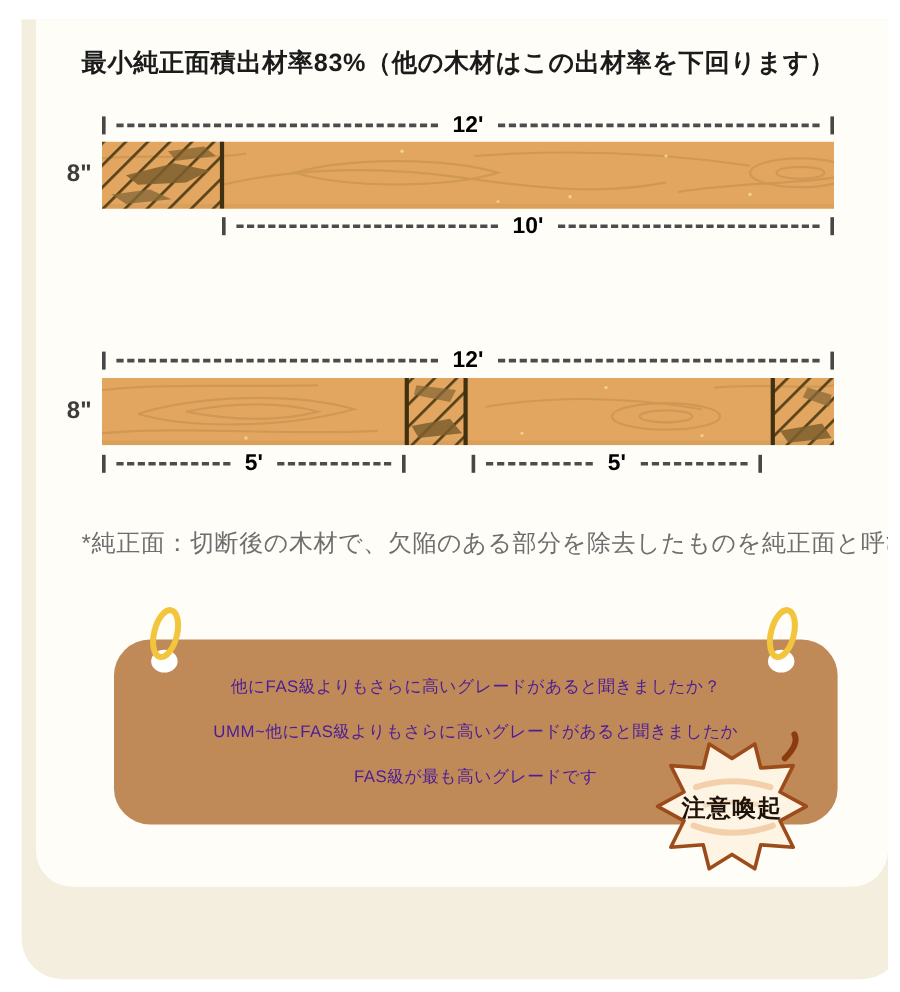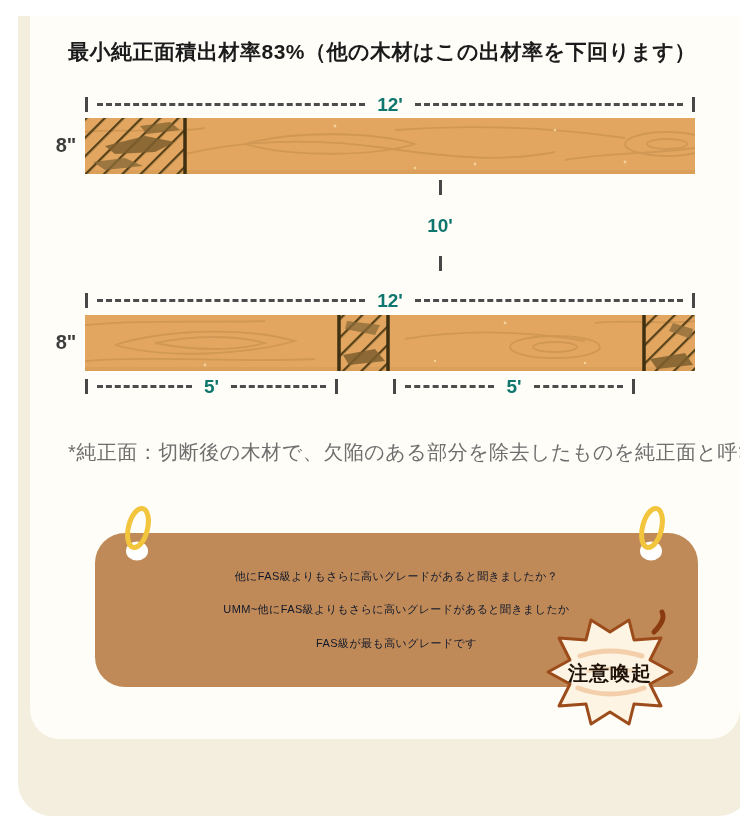--- a/index.html
+++ b/index.html
@@ -13,44 +13,44 @@
 
   .heading { position:absolute; left:38px; font-size:21px; font-weight:700;
              color:#1b1b1b; letter-spacing:0.5px; white-space:nowrap; }
   #heading1 { top:22px; }
   #heading2 { top:224px; }
 
   .note { position:absolute; left:38px; top:423px; font-size:20px; color:#6e6e6e;
           letter-spacing:0.5px; white-space:nowrap; }
 
   .dim { position:absolute; display:flex; align-items:center; gap:9px;
-         color:#0f766e; font-weight:700; font-size:19px; height:16px; }
+         color:#000000; font-weight:700; font-size:19px; height:16px; }
   .dim .tick { width:3px; height:15px; background:#474747; flex:0 0 auto; }
   .dim .seg  { flex:1 1 auto; height:0; border-top:3.5px dashed #4c4c4c; }
   .dim .lbl  { flex:0 0 auto; padding:0 3px; line-height:1; }
 
   #dim-12a { left:55px; top:80px;  width:610px; }
-  #dim-10  { left:155px; top:164px; width:510px;flex-direction:column; }
+  #dim-10  { left:155px; top:164px; width:510px; }
   #dim-12b { left:55px; top:276px; width:610px; }
   #dim-5a  { left:55px;  top:362px; width:253px; }
   #dim-5b  { left:363px; top:362px; width:242px; }
 
   .plank { position:absolute; left:55px; width:610px; height:56px; display:block; }
   #plank1 { top:102px; }
   #plank2 { top:299px; }
 
   .width-label { position:absolute; width:32px; text-align:center; font-size:20px;
                  font-weight:700; color:#3d3d3d; }
   #w-label-1 { left:20px; top:118px; }
   #w-label-2 { left:20px; top:315px; }
 
   .callout { position:absolute; left:65px; top:517px; width:603px; height:154px;
              background:#bf8a58; border-radius:30px; display:flex; flex-direction:column;
              align-items:center; justify-content:center; gap:18px; }
-  .callout .line { color:#0f172a; font-size:11px; letter-spacing:0.4px;
+  .callout .line { color:#4c1d95; font-size:14px; letter-spacing:0.4px;
                    line-height:1.4; text-align:center; white-space:nowrap; }
 
   .ring { position:absolute; width:44px; height:58px; overflow:visible; }
   #ring-left  { left:86px;  top:488px; }
   #ring-right { left:600px; top:488px; }
 
   #starburst { position:absolute; left:512px; top:598px; width:140px; height:117px;
                overflow:visible; }
   #starburst text { font-family:"Liberation Sans","DejaVu Sans",sans-serif; }
 </style>

